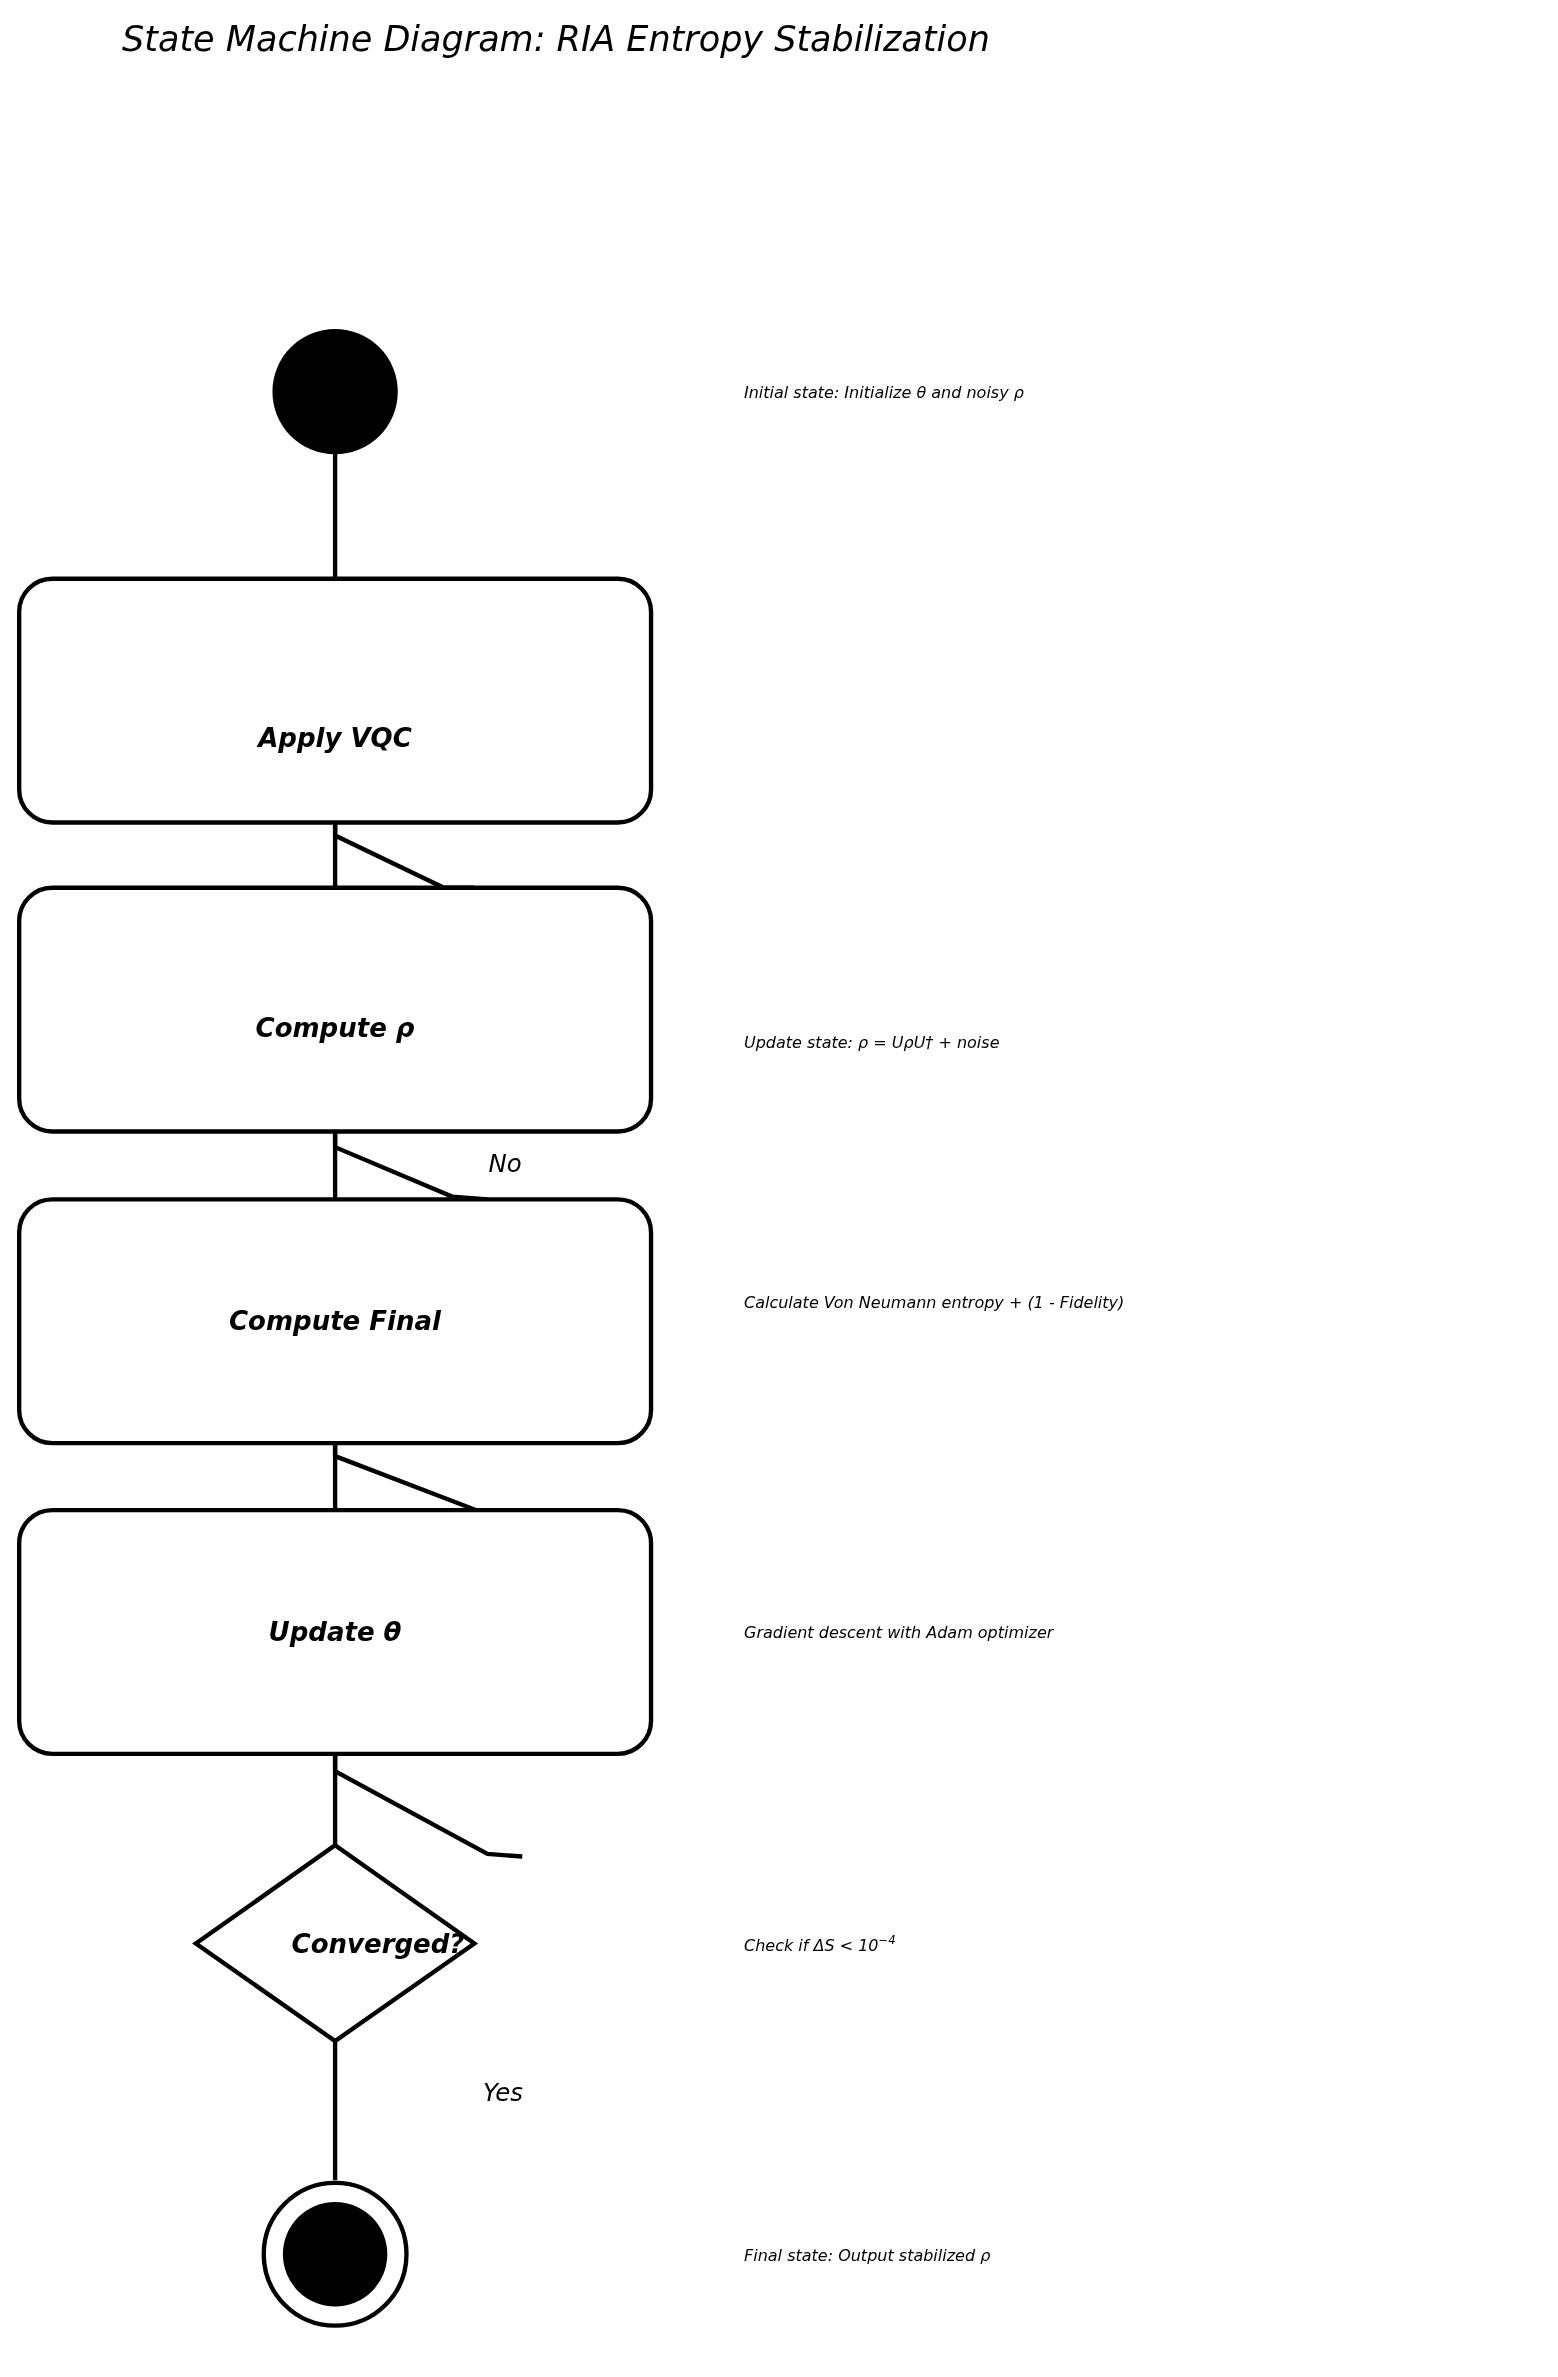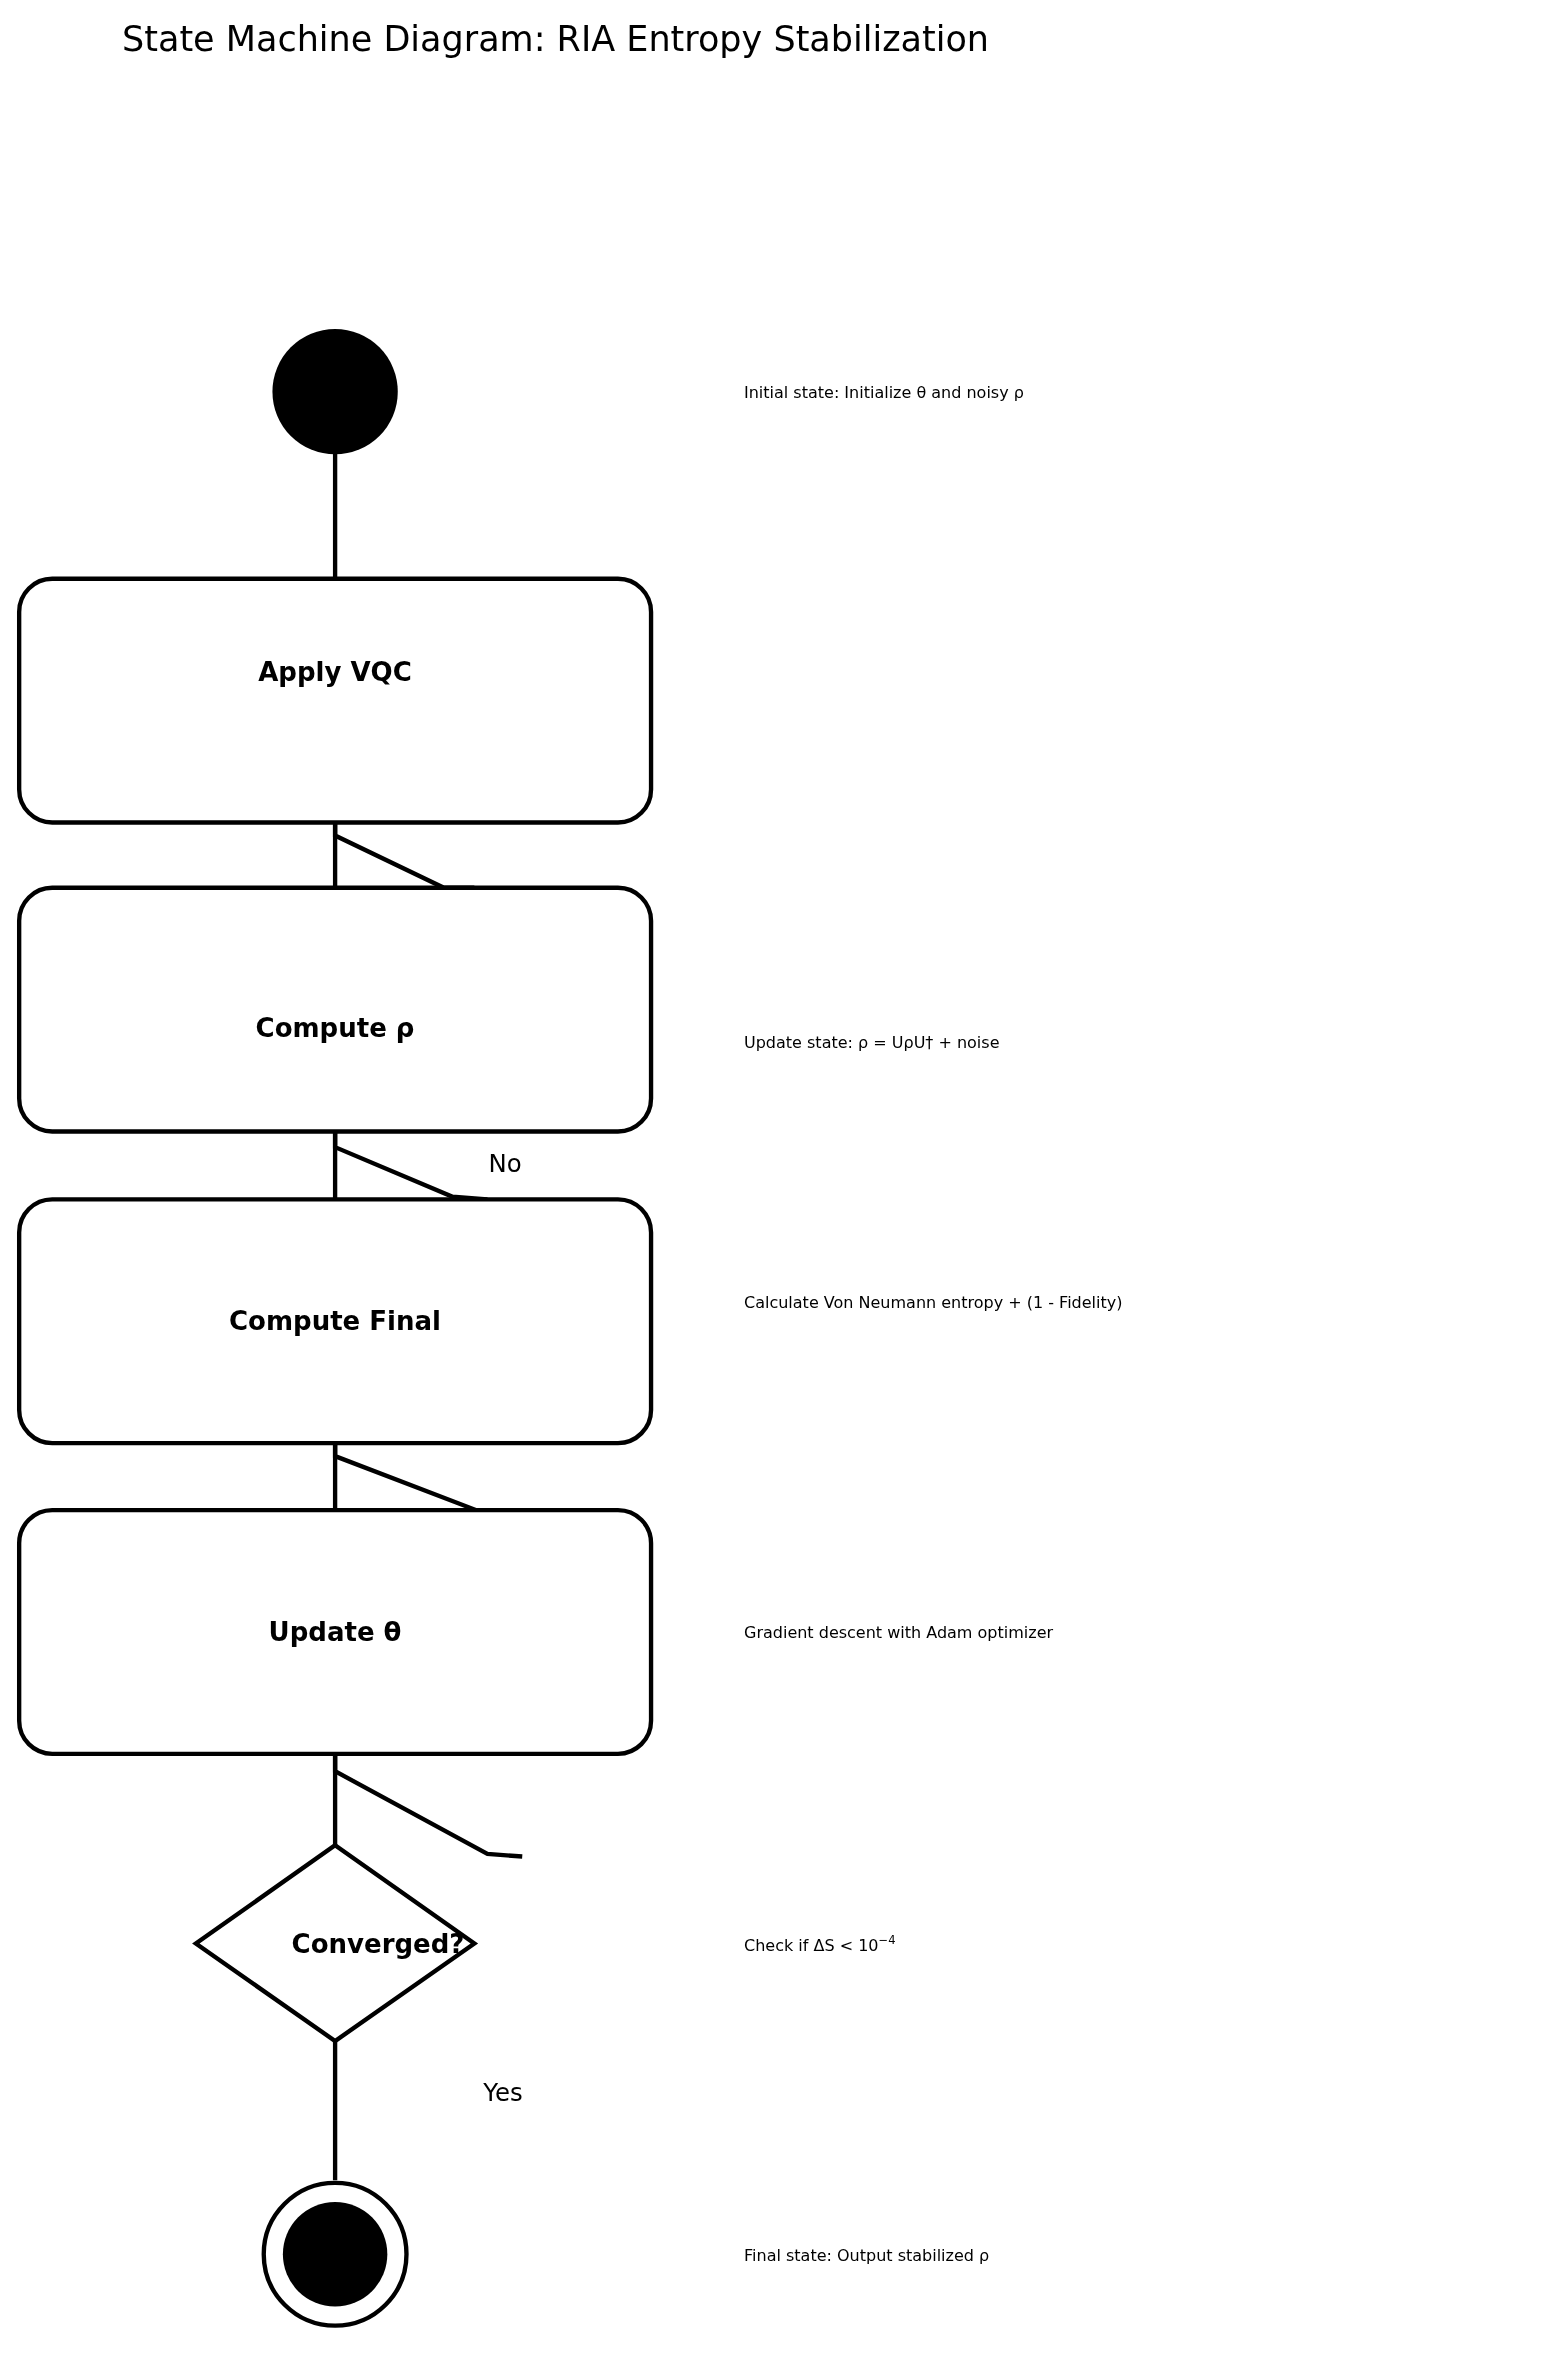--- a/index.html
+++ b/index.html
@@ -14,20 +14,21 @@
     font-family: "DejaVu Sans", sans-serif;
     color: #000000;
     overflow: hidden;
   }
   #diagram-root {
     position: absolute;
     left: 0;
     top: 0;
     width: 1416px;
     height: 2377px;
+    font-style: italic;
   }
   .title {
     position: absolute;
     left: 122px;
     top: 19px;
     font-size: 35px;
     font-weight: 400;
     color: #000;
     white-space: nowrap;
   }
@@ -114,21 +115,21 @@
       <polygon points="385,2120 545,2233 385,2345 225,2233" fill="#ffffff" stroke="#000000" stroke-width="5"></polygon>
     </g>
 
     <g>
       <circle cx="385" cy="2590" r="82" fill="#ffffff" stroke="#000000" stroke-width="5"></circle>
       <circle cx="385" cy="2590" r="60" fill="#000000" stroke="none"></circle>
     </g>
 
   </svg>
 
-  <div class="node-label" style="left:335px; top:672px;text-align:center;">Apply VQC</div>
+  <div class="node-label" style="left:335px; top:738px;text-align:center;">Apply VQC</div>
   <div class="node-label" style="left:335px; top:1028px;text-align:right;">Compute ρ</div>
   <div class="node-label" style="left:335px; top:1321px;">Compute Final</div>
   <div class="node-label" style="left:335px; top:1632px;">Update θ</div>
   <div class="node-label" style="left:335px; top:1944px;margin-left:43px;">Converged?</div>
 
   <div class="edge-label" style="left:505px; top:1135px;margin-top:28px;">No</div>
   <div class="edge-label" style="left:503px; top:2092px;">Yes</div>
 
   <div class="annotation" style="left:744px; top:392px;">Initial state: Initialize θ and noisy ρ</div>
   <div class="annotation" style="left:744px; top:1010px;margin-top:32px;">Update state: ρ = UρU† + noise</div>

